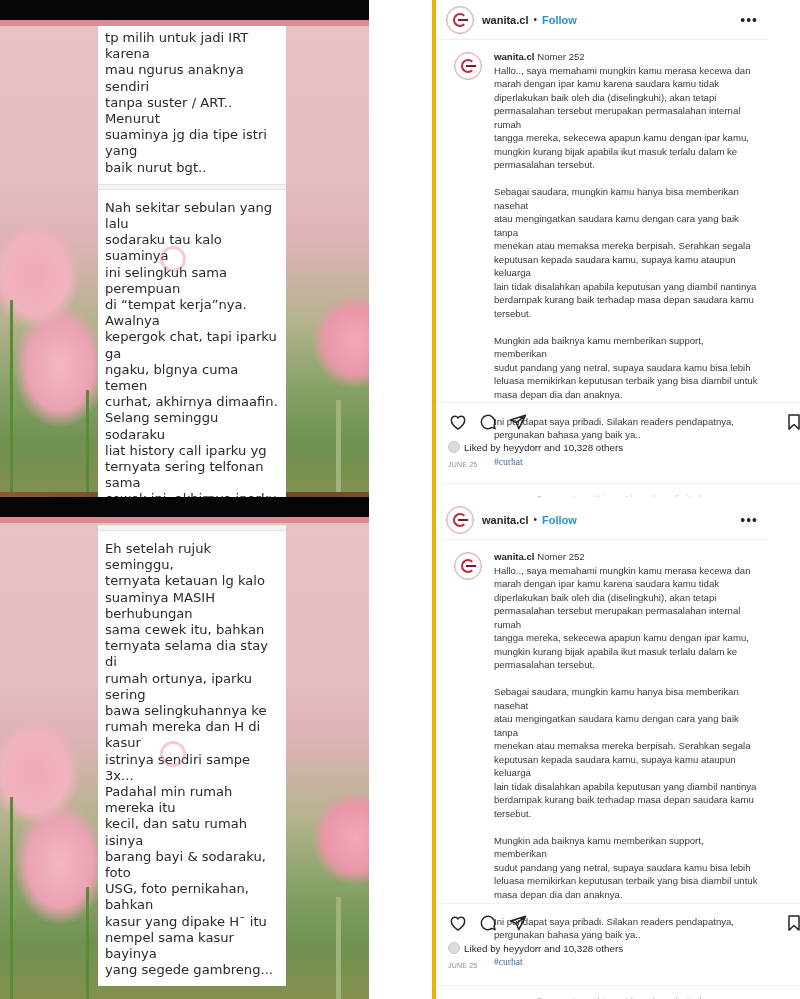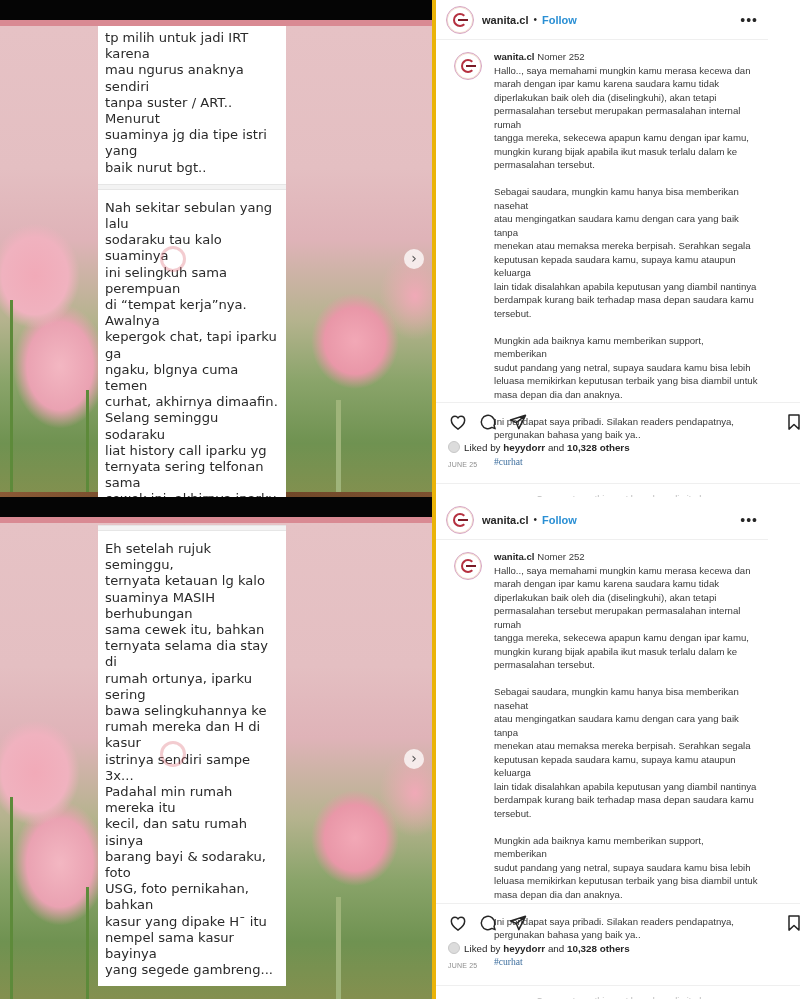--- a/index.html
+++ b/index.html
@@ -4,21 +4,21 @@
 <style>
   * { box-sizing: border-box; margin: 0; padding: 0; }
   html, body { width: 800px; height: 999px; overflow: hidden; background: #ffffff; }
   body { font-family: "Liberation Sans", sans-serif; position: relative; }
 
   .panel { position: absolute; left: 0; width: 800px; height: 500px; overflow: hidden; }
   .panel.p1 { top: 0; }
   .panel.p2 { top: 497px; height: 502px; }
 
   
-  .image-area { position: absolute; left: 0; top: 0; width: 432px; height: 100%; overflow: hidden; background: #f0abfc; }
+  .image-area { position: absolute; left: 0; top: 0; width: 369px; height: 100%; overflow: hidden; background: #f0abfc; }
   .image-area .blackbar { position: absolute; left: 0; top: 0; width: 432px; height: 20px; background: #050505; }
   .image-area .pinkbar { position: absolute; left: 0; top: 20px; width: 432px; height: 6px; background: #d98a93; }
   .image-area .bg {
     position: absolute; left: 0; top: 26px; width: 432px; bottom: 0;
     background:
       radial-gradient(ellipse 60px 70px at 35px 250px, #f1aab8 0%, #f0b2bf 55%, rgba(240,178,191,0) 75%),
       radial-gradient(ellipse 60px 80px at 60px 340px, #f3b7c2 0%, #eaa2b2 55%, rgba(234,162,178,0) 78%),
       radial-gradient(ellipse 55px 60px at 355px 315px, #f2a8b6 0%, #e997a8 55%, rgba(233,151,168,0) 80%),
       radial-gradient(ellipse 45px 55px at 415px 270px, #f0a9b7 0%, rgba(240,169,183,0) 80%),
       linear-gradient(180deg, #e6c2c5 0%, #e4bfc2 30%, #dfb3b8 45%, #b5b38e 62%, #8aa46a 75%, #6f9251 88%, #84904f 100%);
@@ -61,21 +61,21 @@
   .caption .u { font-weight: 600; color: #262626; }
   .caption p { margin-bottom: 13.5px; white-space: pre-line; }
   .caption .tag { color: #3e6f9e; font-family: Liberation Serif, serif; }
 
   .actions { position: absolute; left: 0; width: 368px; border-top: 1px solid #efefef; padding: 8px 0 0 12px; }
   .icons-row { display: flex; align-items: center; height: 22px; }
   .icons-row .ico { width: 20px; height: 20px; margin-right: 10px; cursor: pointer; }
   .icons-row .save { margin-left: auto; margin-right: 0; }
   .likes { display: flex; align-items: center; margin-top: 8px; font-size: 9.8px; color: #262626; }
   .likes .mini-av { width: 12px; height: 12px; border-radius: 50%; background: #dcdcdc; border: 1px solid #c8c8c8; margin-right: 4px; }
-  .likes b { font-weight: 700; }
+  .likes b { font-weight: 400; }
   .date { margin-top: 8px; font-size: 7px; color: #8e8e8e; letter-spacing: .2px; }
   .limited { position: absolute; left: 0; width: 368px; border-top: 1px solid #efefef; text-align: center; font-size: 9px; color: #b8b8b8; padding-top: 10px; }
 </style>
 </head>
 <body>
 
 <div class="panel p1">
   <div class="image-area">
     <div class="blackbar"></div>
     <div class="pinkbar"></div>

